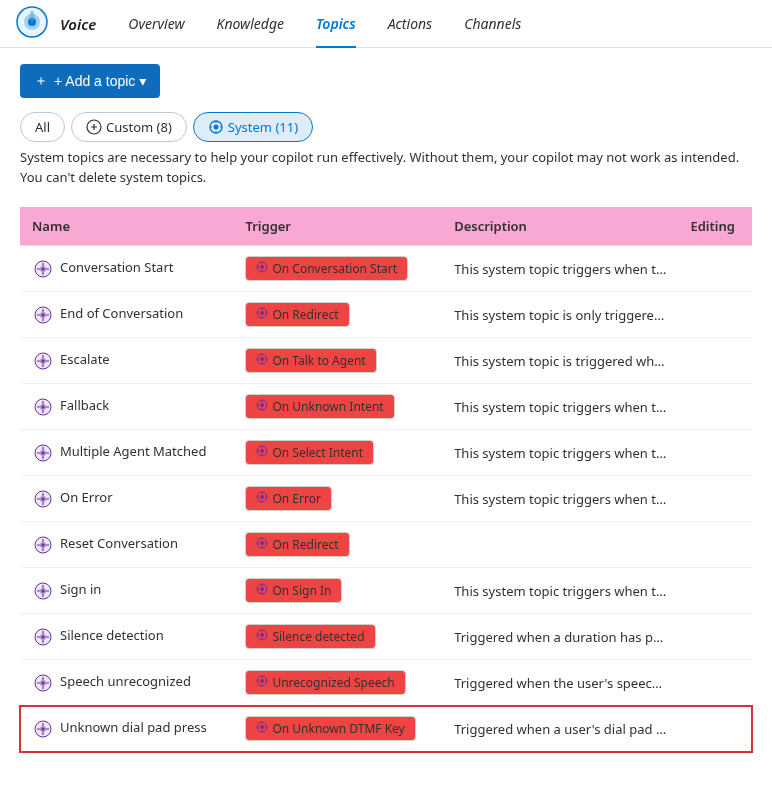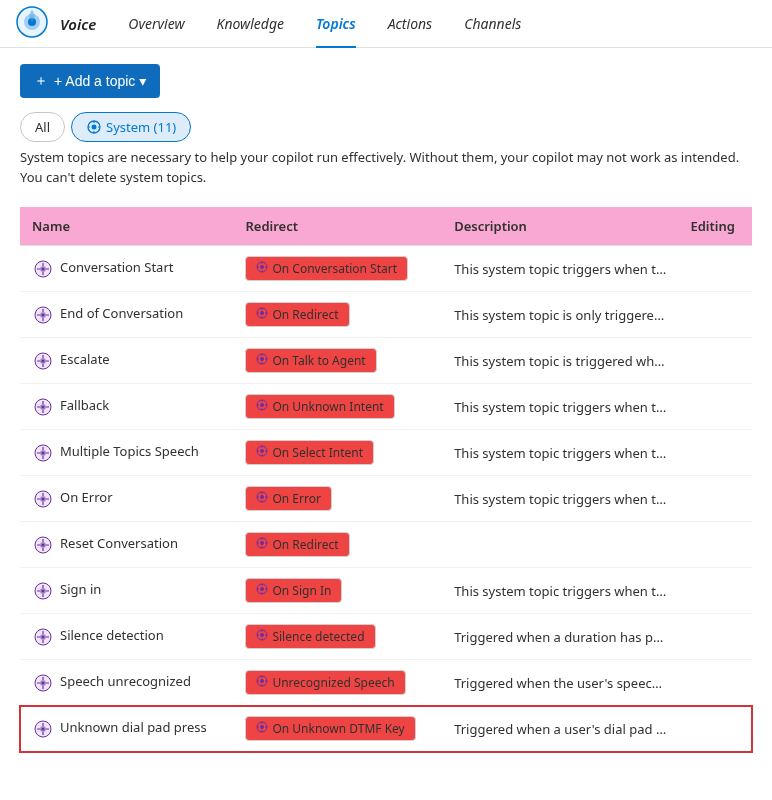--- a/index.html
+++ b/index.html
@@ -222,37 +222,44 @@
 
   <button class="add-topic-btn">
     <span>＋</span>
     <span>+ Add a topic ▾</span>
   </button>
 
   <div class="filter-tabs">
     <div class="filter-tab">
       <span>All</span>
     </div>
+    <div class="filter-tab">
+      <svg class="tab-icon" viewBox="0 0 16 16" fill="none">
+        <circle cx="8" cy="8" r="7" stroke="#323130" stroke-width="1.2" fill="none"></circle>
+        <path d="M5 8h6M8 5v6" stroke="#323130" stroke-width="1.2"></path>
+      </svg>
+      <span>Custom (8)</span>
+    </div>
     <div class="filter-tab active">
       <svg class="tab-icon" viewBox="0 0 16 16" fill="none">
         <circle cx="8" cy="8" r="6" stroke="#0078d4" stroke-width="1.3" fill="none"></circle>
         <circle cx="8" cy="8" r="2.5" fill="#0078d4"></circle>
         <path d="M8 2v2M8 12v2M2 8h2M12 8h2" stroke="#0078d4" stroke-width="1.2"></path>
       </svg>
       <span>System (11)</span>
     </div>
   </div>
 
   <p class="info-text">System topics are necessary to help your copilot run effectively. Without them, your copilot may not work as intended. You can't delete system topics.</p>
 
   <table class="topics-table">
     <thead>
       <tr>
         <th>Name</th>
-        <th>Redirect</th>
+        <th>Trigger</th>
         <th>Description</th>
         <th>Editing</th>
       </tr>
     </thead>
     <tbody id="table-body">
     <tr>
           <td>
       <div class="name-cell">
         <span class="row-icon">
           <svg class="topic-svg" viewBox="0 0 20 20" fill="none">
@@ -371,21 +378,21 @@
           <td>
       <div class="name-cell">
         <span class="row-icon">
           <svg class="topic-svg" viewBox="0 0 20 20" fill="none">
             <circle cx="10" cy="10" r="8" fill="#f0e6f9" stroke="#6b2fa0" stroke-width="1"></circle>
             <circle cx="10" cy="10" r="3" fill="#6b2fa0" opacity="0.5"></circle>
             <path d="M10 4v3M10 13v3M4 10h3M13 10h3" stroke="#6b2fa0" stroke-width="1.2"></path>
             <circle cx="10" cy="10" r="1.5" fill="#6b2fa0"></circle>
           </svg>
         </span>
-        <span>Multiple Topics Speech</span>
+        <span>Multiple Agent Matched</span>
       </div>
     </td>
           <td>
       <span class="trigger-badge">
         <span class="trigger-icon">
           <svg width="12" height="12" viewBox="0 0 12 12" fill="none">
             <circle cx="6" cy="6" r="5" stroke="#6b2fa0" stroke-width="1"></circle>
             <circle cx="6" cy="6" r="2" fill="#6b2fa0"></circle>
             <path d="M6 1v2M6 9v2M1 6h2M9 6h2" stroke="#6b2fa0" stroke-width="1"></path>
           </svg>

